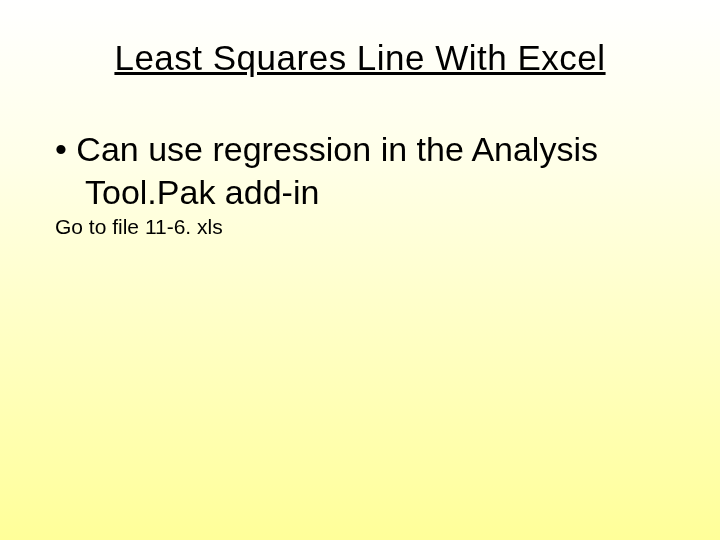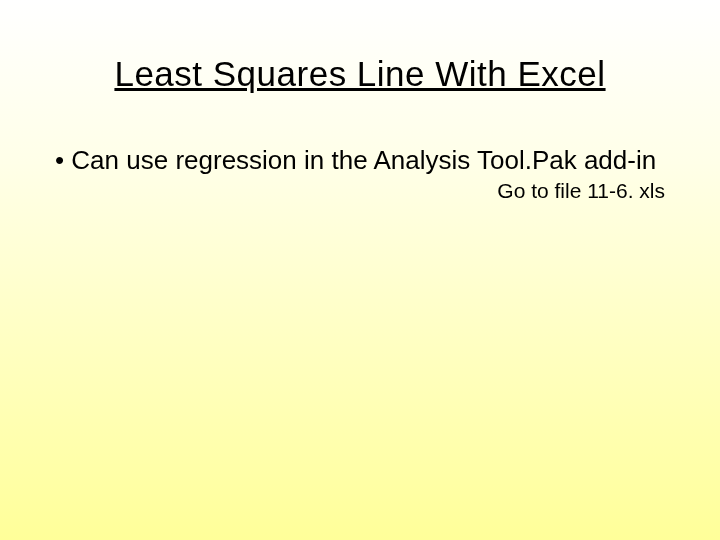--- a/index.html
+++ b/index.html
@@ -18,39 +18,39 @@
       width: 100%;
       height: 100%;
       padding: 30px 55px;
     }
     .title {
       text-align: center;
       font-size: 35px;
       font-weight: normal;
       text-decoration: underline;
       color: #000;
-      margin-top: 24px;
+      margin-top: 8px;
       margin-bottom: 50px;
       letter-spacing: 0.5px;
     }
     .bullets {
-      font-size: 26px;
+      font-size: 34px;
       color: #000;
       line-height: 1.25;
     }
     .bullet-item {
       margin-bottom: 2px;
       padding-left: 30px;
       text-indent: -30px;
     }
     .bullet-item::before {
       content: "•  ";
     }
     .note {
-      text-align: right;
+      text-align: left;
       font-size: 21px;
       color: #000;
     }
   </style>
 </head>
 <body>
 
 <div class="slide">
   <h1 class="title">Least Squares Line With Excel</h1>
   <div class="bullets">

